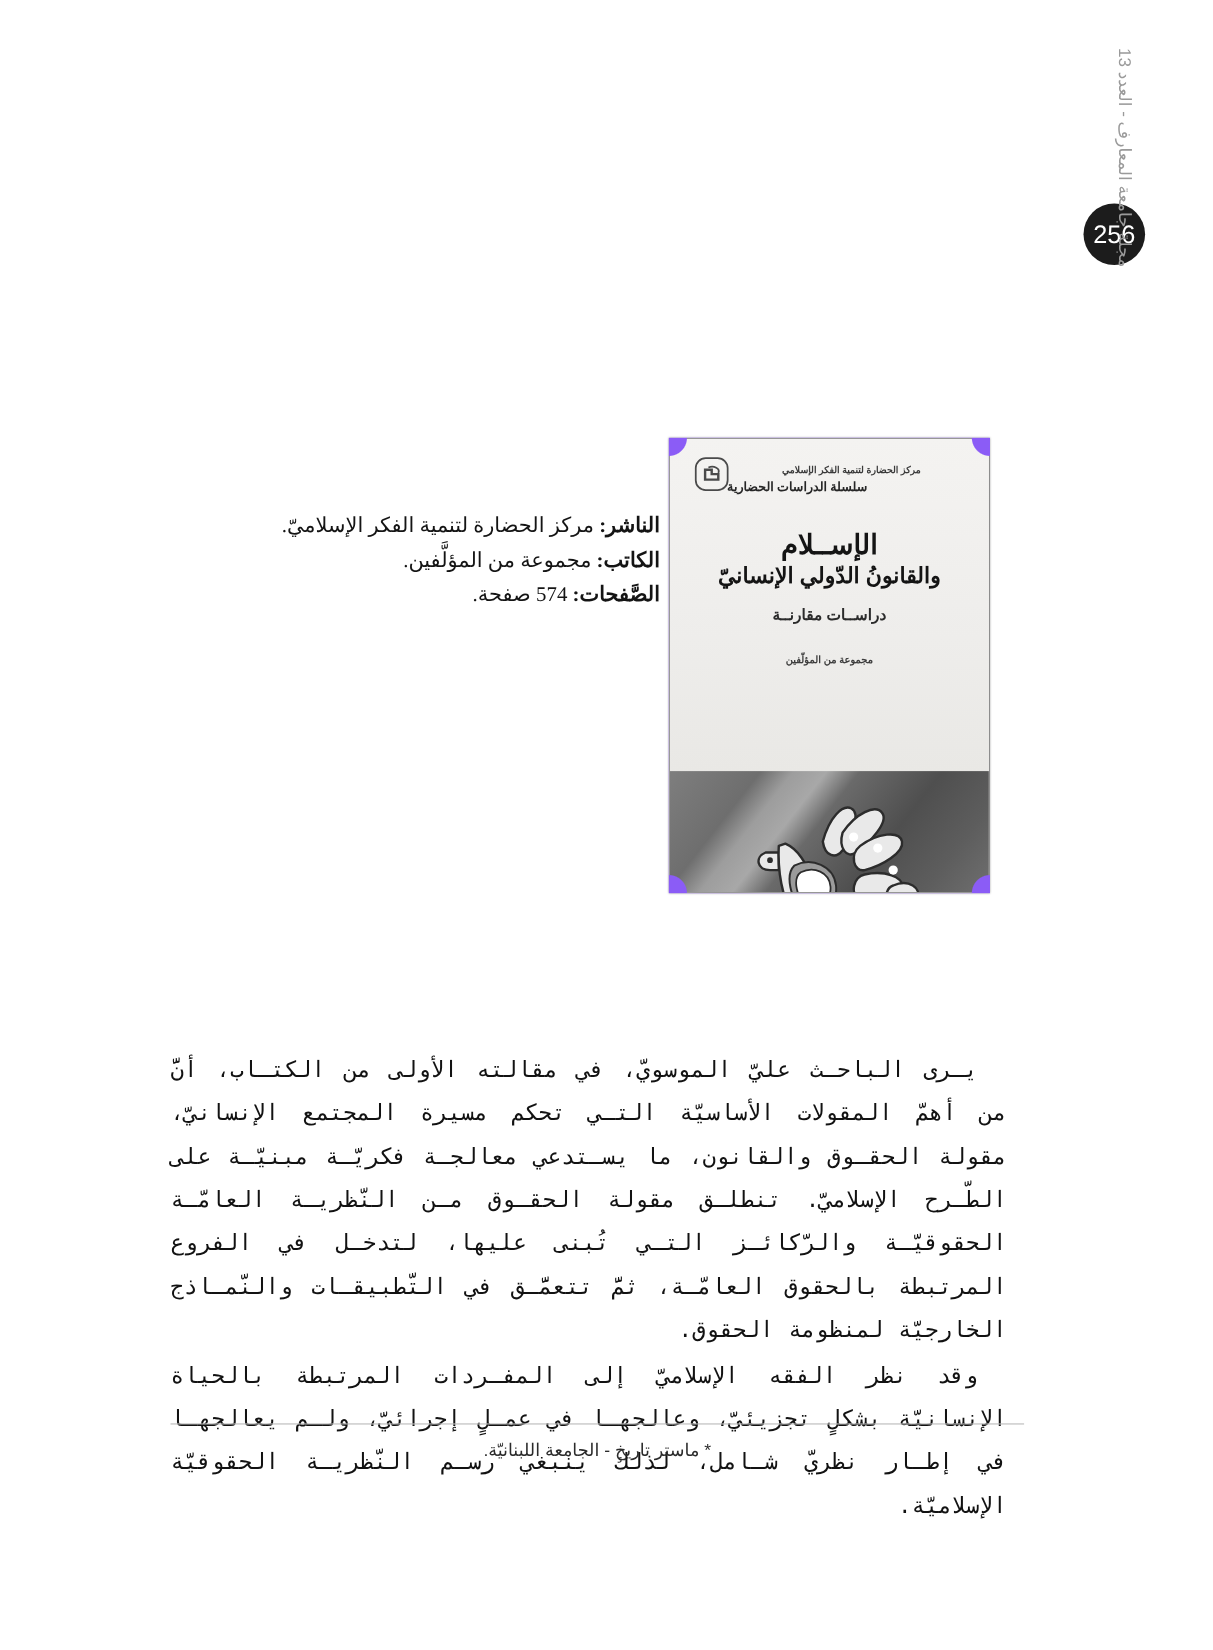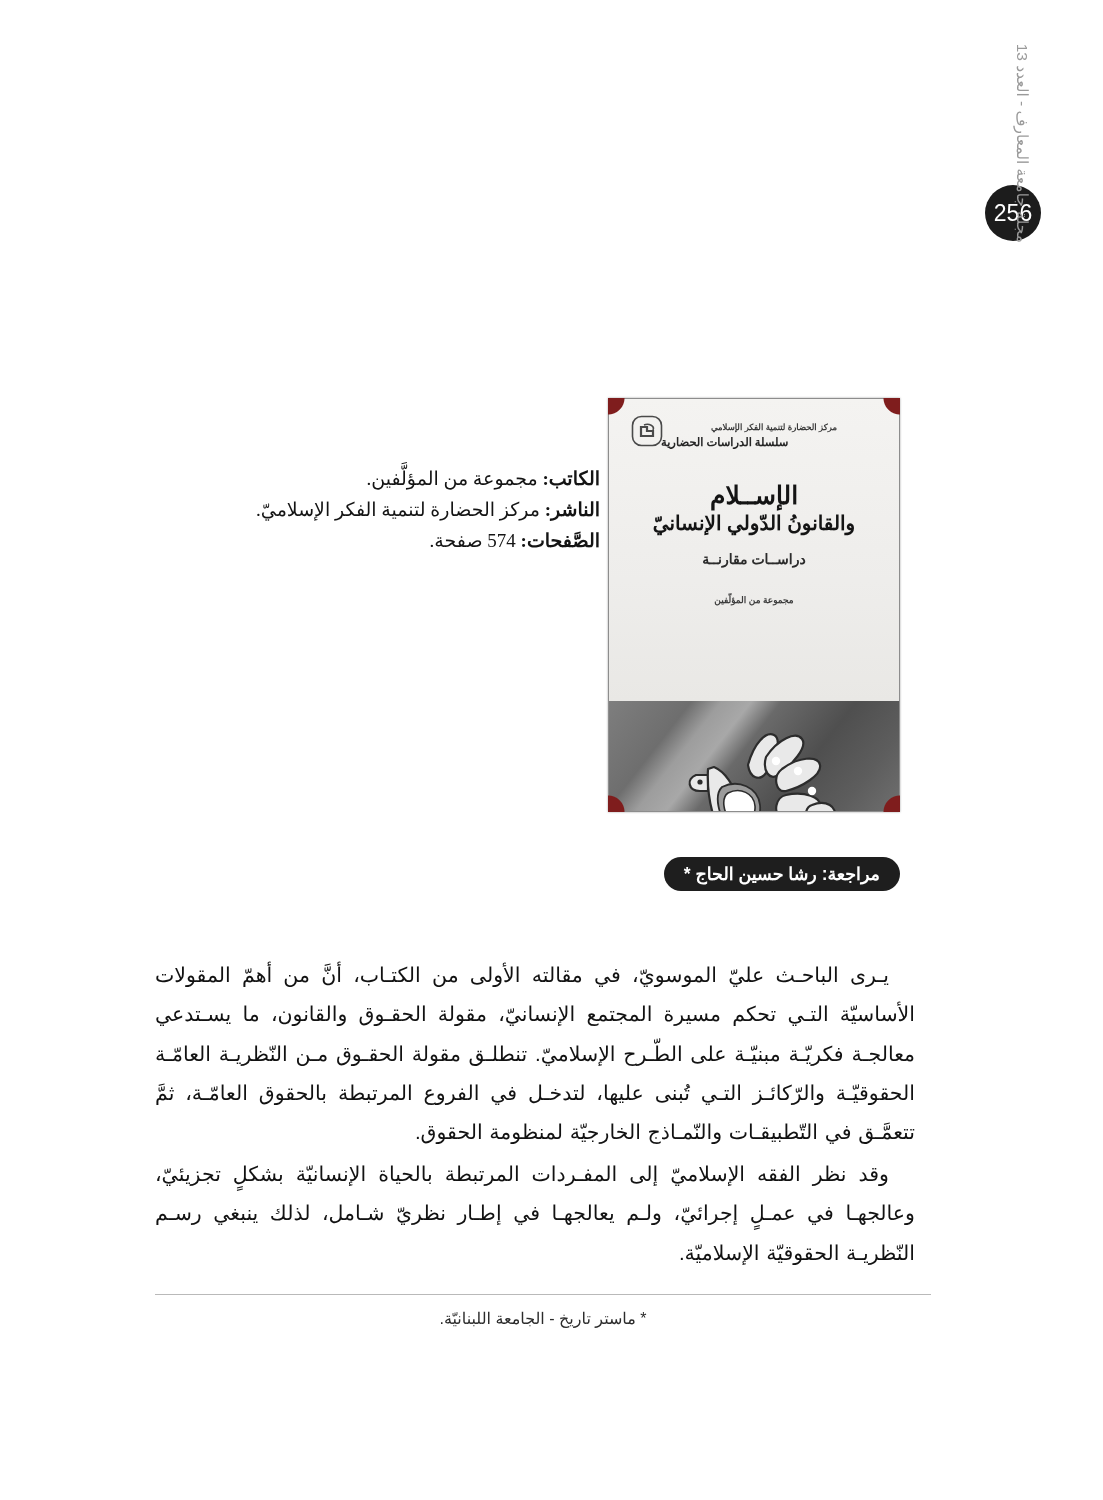--- a/index.html
+++ b/index.html
@@ -68,21 +68,21 @@
     height: 430px;
   }
 
   
   #book-cover {
     position: absolute;
     top: 0;
     right: 0;
     width: 292px;
     height: 414px;
-    background: #7f1d1d;
+    background: #8b5cf6;
     filter: drop-shadow(0 0 1px rgba(0,0,0,0.35));
   }
   #book-cover .cover-inner {
     position: absolute;
     inset: 0;
     background: #f2f1ef;
     border: 1px solid #8d8d8d;
     
     -webkit-mask-image:
       radial-gradient(circle 17px at 0 0, transparent 16px, #000 17px),
@@ -262,21 +262,21 @@
     position: absolute;
     top: 955px;
     right: 188px;
     left: 155px;
     direction: rtl;
     text-align: justify;
     text-align-last: right;
   }
   #body-copy p {
     margin: 0;
-    font-family: Liberation Sans, sans-serif;
+    font-family: Liberation Mono, monospace;
     font-size: 20.5px;
     line-height: 1.92;
     color: #121212;
     text-indent: 26px;
     word-spacing: 1px;
   }
   #body-copy p + p {
     margin-top: 2px;
   }
 
@@ -378,29 +378,28 @@
               <circle cx="38" cy="69" r="2.6"></circle>
             </g>
           </svg>
         </div>
 
       </div>
     </div>
 
     <div id="title-block">
       <div id="meta-list">
+          <div class="meta-row"><span class="meta-label">الناشر:</span><span class="meta-value"> مركز الحضارة لتنمية الفكر الإسلاميّ.</span></div>
           <div class="meta-row"><span class="meta-label">الكاتب:</span><span class="meta-value"> مجموعة من المؤلَّفين.</span></div>
-          <div class="meta-row"><span class="meta-label">الناشر:</span><span class="meta-value"> مركز الحضارة لتنمية الفكر الإسلاميّ.</span></div>
           <div class="meta-row"><span class="meta-label">الصَّفحات:</span><span class="meta-value"> 574 صفحة.</span></div>
         </div>
     </div>
 
   </div>
 
-  <div id="reviewer-pill">مراجعة: رشا حسين الحاج *</div>
 
   <div id="body-copy">
       <p>يـرى الباحـث عليّ الموسويّ، في مقالته الأولى من الكتـاب، أنَّ من أهمّ المقولات الأساسيّة التـي تحكم مسيرة المجتمع الإنسانيّ، مقولة الحقـوق والقانون، ما يسـتدعي معالجـة فكريّـة مبنيّـة على الطّـرح الإسلاميّ. تنطلـق مقولة الحقـوق مـن النّظريـة العامّـة الحقوقيّـة والرّكائـز التـي تُبنى عليها، لتدخـل في الفروع المرتبطة بالحقوق العامّـة، ثمَّ تتعمَّـق في التّطبيقـات والنّمـاذج الخارجيّة لمنظومة الحقوق.</p>
       <p>وقد نظر الفقه الإسلاميّ إلى المفـردات المرتبطة بالحياة الإنسانيّة بشكلٍ تجزيئيّ، وعالجهـا في عمـلٍ إجرائيّ، ولـم يعالجهـا في إطـار نظريّ شـامل، لذلك ينبغي رسـم النّظريـة الحقوقيّة الإسلاميّة.</p>
     </div>
 
   <div id="footnote-area">
     <div id="footnote-rule"></div>
     <div id="footnote-text">* ماستر تاريخ - الجامعة اللبنانيّة.</div>
   </div>

